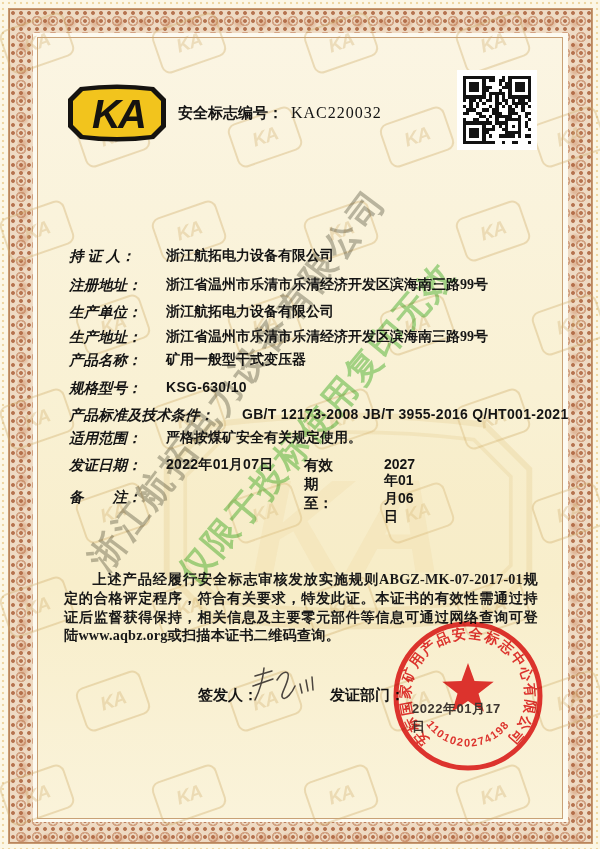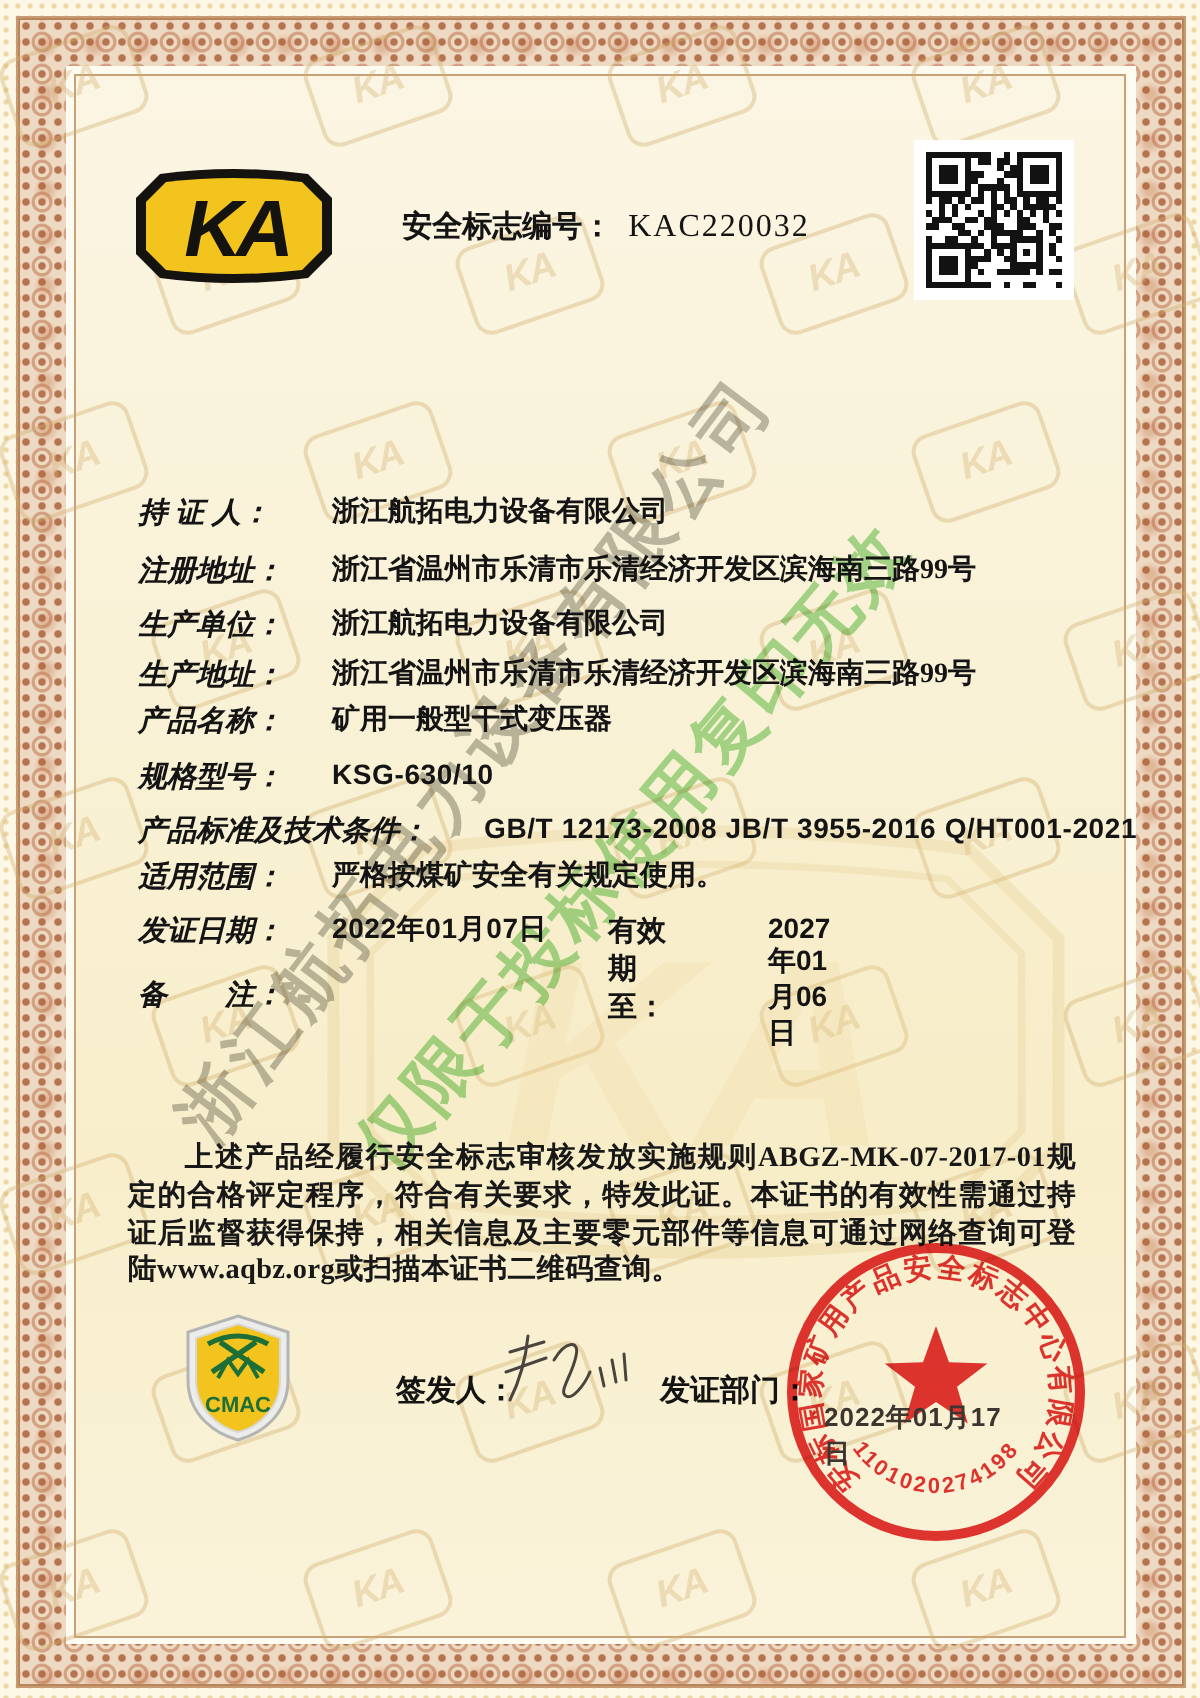--- a/index.html
+++ b/index.html
@@ -30,21 +30,21 @@
   
   .bigwm{position:absolute;left:120px;top:372px;opacity:.3;}
   
   .wm{position:absolute;white-space:nowrap;mix-blend-mode:multiply;pointer-events:none;}
   .wm-gray{left:-40px;top:318px;width:480px;text-align:center;font-size:35px;letter-spacing:4px;
     color:rgba(148,148,138,.62);transform:rotate(-53deg);font-family:"Liberation Serif",serif;font-weight:bold;}
   .wm-green{left:80px;top:372px;width:380px;text-align:center;font-size:35px;letter-spacing:2px;
     color:rgba(120,204,104,.66);transform:rotate(-50deg);font-family:"Liberation Serif",serif;font-weight:bold;}
   
   .ka-logo{position:absolute;left:28px;top:45px;}
-  .certno{position:absolute;left:140px;top:66px;width:250px;text-align:center;color:#141414;}
+  .certno{position:absolute;left:140px;top:66px;width:250px;text-align:left;color:#141414;}
   .certno .lbl{font-weight:bold;font-size:15px;font-family:"Liberation Sans",sans-serif;}
   .certno .val{font-size:16px;font-family:"Liberation Serif",serif;margin-left:8px;letter-spacing:1px;}
   .qr{position:absolute;left:419px;top:32px;width:80px;height:80px;background:#fff;
     display:flex;align-items:center;justify-content:center;}
   .title{position:absolute;left:0;top:130px;width:100%;text-align:center;font-size:37px;font-weight:900;
     color:#111;letter-spacing:2px;font-family:"Liberation Serif",serif;}
   
   .row{position:absolute;left:31px;height:20px;color:#141414;}
   .row .lbl{position:absolute;left:0;top:0;font-weight:bold;font-size:14.5px;white-space:nowrap;font-style:italic;}
   .row .val{position:absolute;left:97px;top:0;font-weight:bold;font-size:14px;white-space:nowrap;
@@ -421,33 +421,20 @@
       <span class="val sans">2022年01月07日</span>
       <span class="lbl2">有效期至：</span>
       <span class="val2">2027年01月06日</span>
     </div>
     <div class="row" style="top:450px">
       <span class="lbl">备　　注：</span>
     </div>
 
     <div class="statement">上述产品经履行安全标志审核发放实施规则ABGZ-MK-07-2017-01规定的合格评定程序，符合有关要求，特发此证。本证书的有效性需通过持证后监督获得保持，相关信息及主要零元部件等信息可通过网络查询可登陆www.aqbz.org或扫描本证书二维码查询。</div>
 
-    <div class="cmac">
-      <svg width="58" height="66" viewBox="0 0 58 66">
-        <path d="M29,2 L54,10 V34 C54,52 40,61 29,64 C18,61 4,52 4,34 V10 Z" fill="#ececea" stroke="#b4b4b2" stroke-width="1.5"></path>
-        <path d="M29,6 L50,13 V34 C50,49 38,58 29,60 C20,58 8,49 8,34 V13 Z" fill="#f2c41d" stroke="#d8d8d6" stroke-width="1"></path>
-        <g stroke="#1e6e38" stroke-width="2.6" fill="none">
-          <path d="M16,30 L38,15"></path>
-          <path d="M20,15 L42,30"></path>
-          <path d="M14,16 Q29,8 44,16"></path>
-        </g>
-        <path d="M19,33 L24,24 L29,31 L34,24 L39,33" stroke="#1e6e38" stroke-width="2" fill="none"></path>
-        <text x="29" y="50" text-anchor="middle" font-size="11" font-weight="bold" fill="#1e6e38" font-family="Liberation Sans, sans-serif">CMAC</text>
-      </svg>
-    </div>
 
     <div class="signer">签发人：</div>
 
     <div class="sig">
       <svg width="70" height="52" viewBox="0 0 70 52">
         <g stroke="#4a443e" stroke-width="1.5" fill="none" stroke-linecap="round">
           <path d="M14,8 C13,18 11,28 5,40"></path>
           <path d="M5,16 L22,11"></path>
           <path d="M3,26 L23,19"></path>
           <path d="M27,20 C33,10 40,10 38,18 C36,28 29,36 33,38 C36,40 42,33 45,26"></path>

